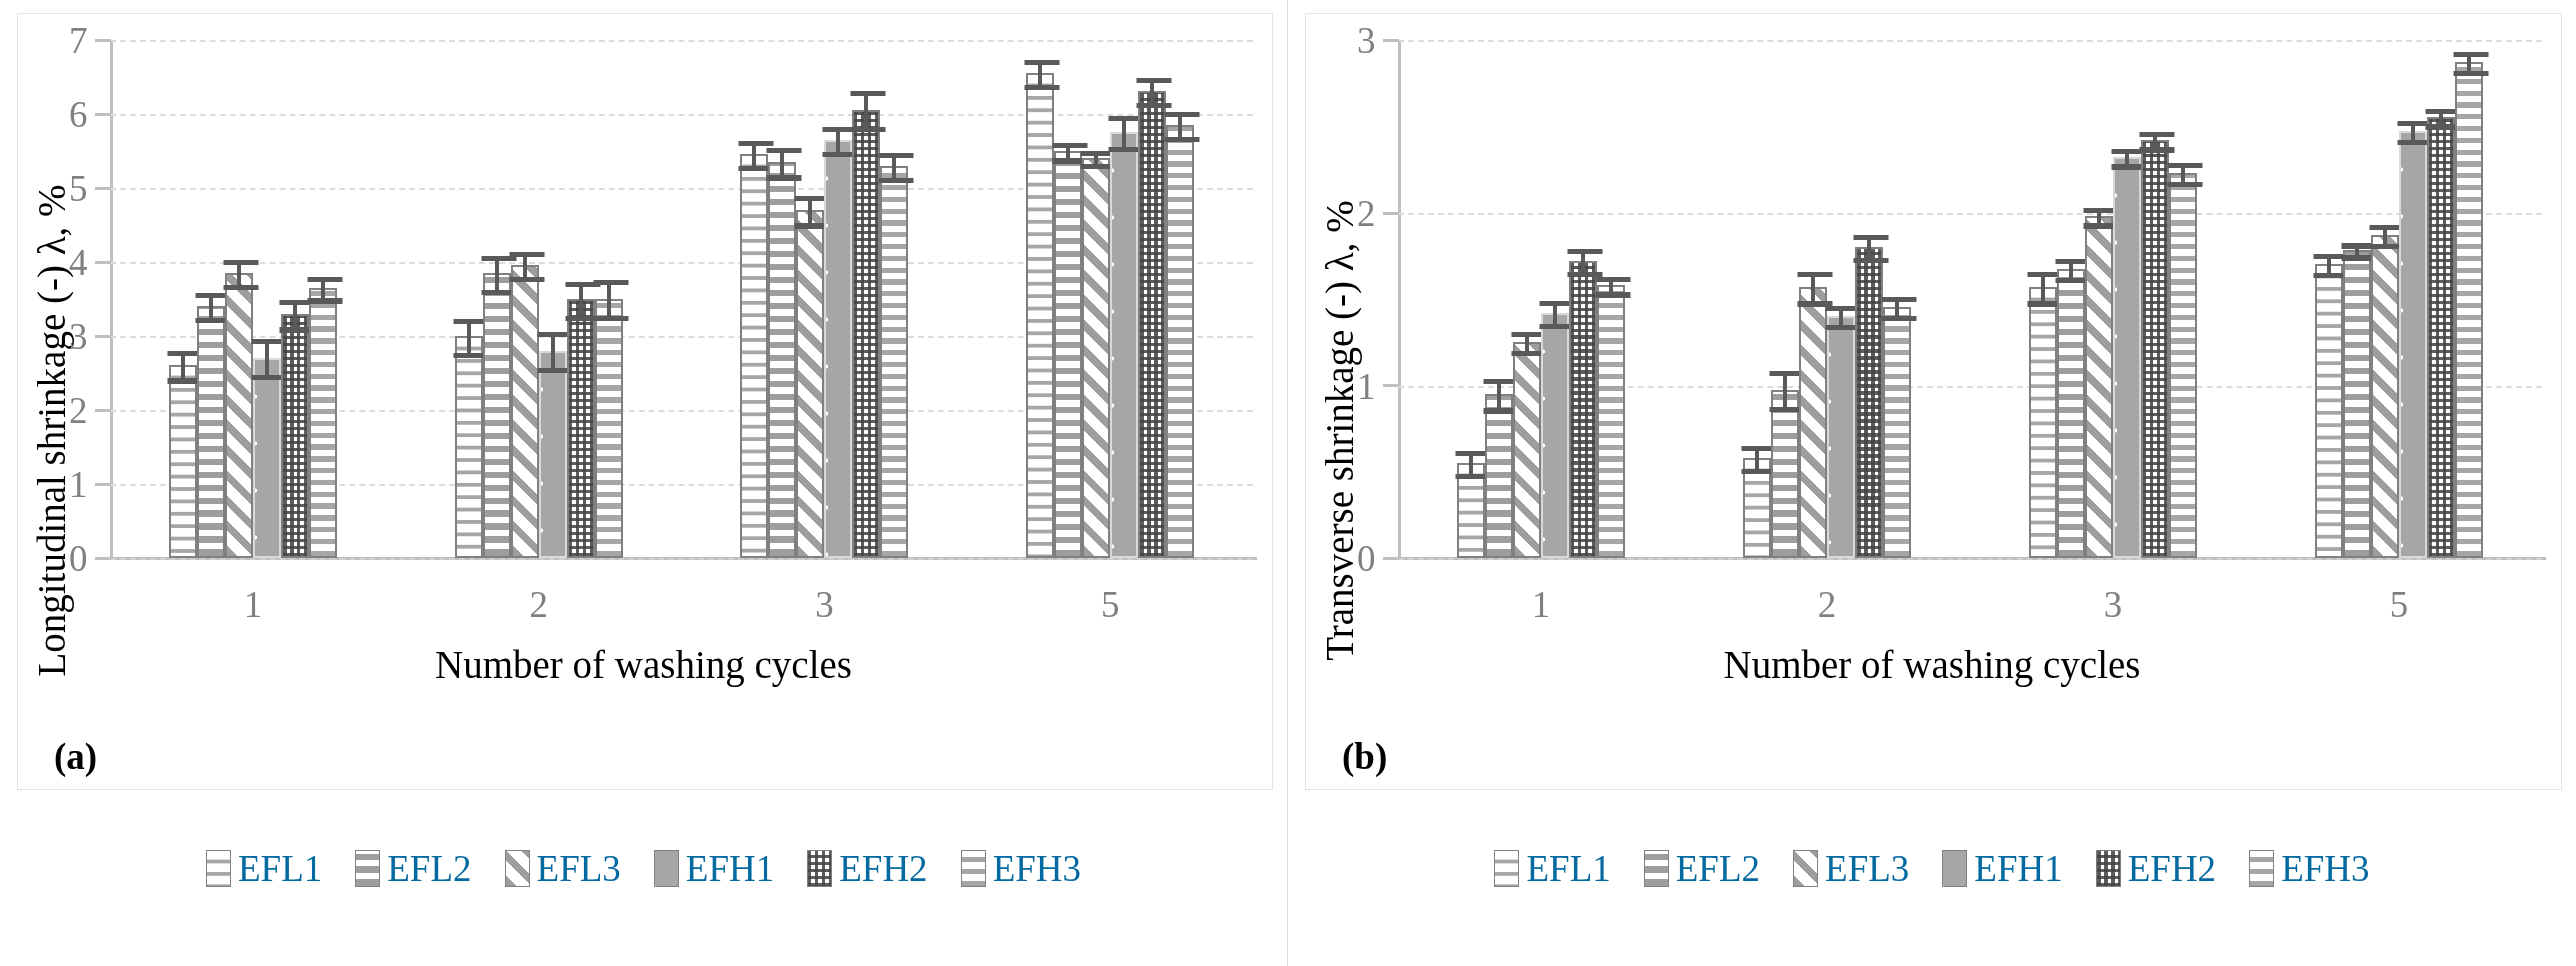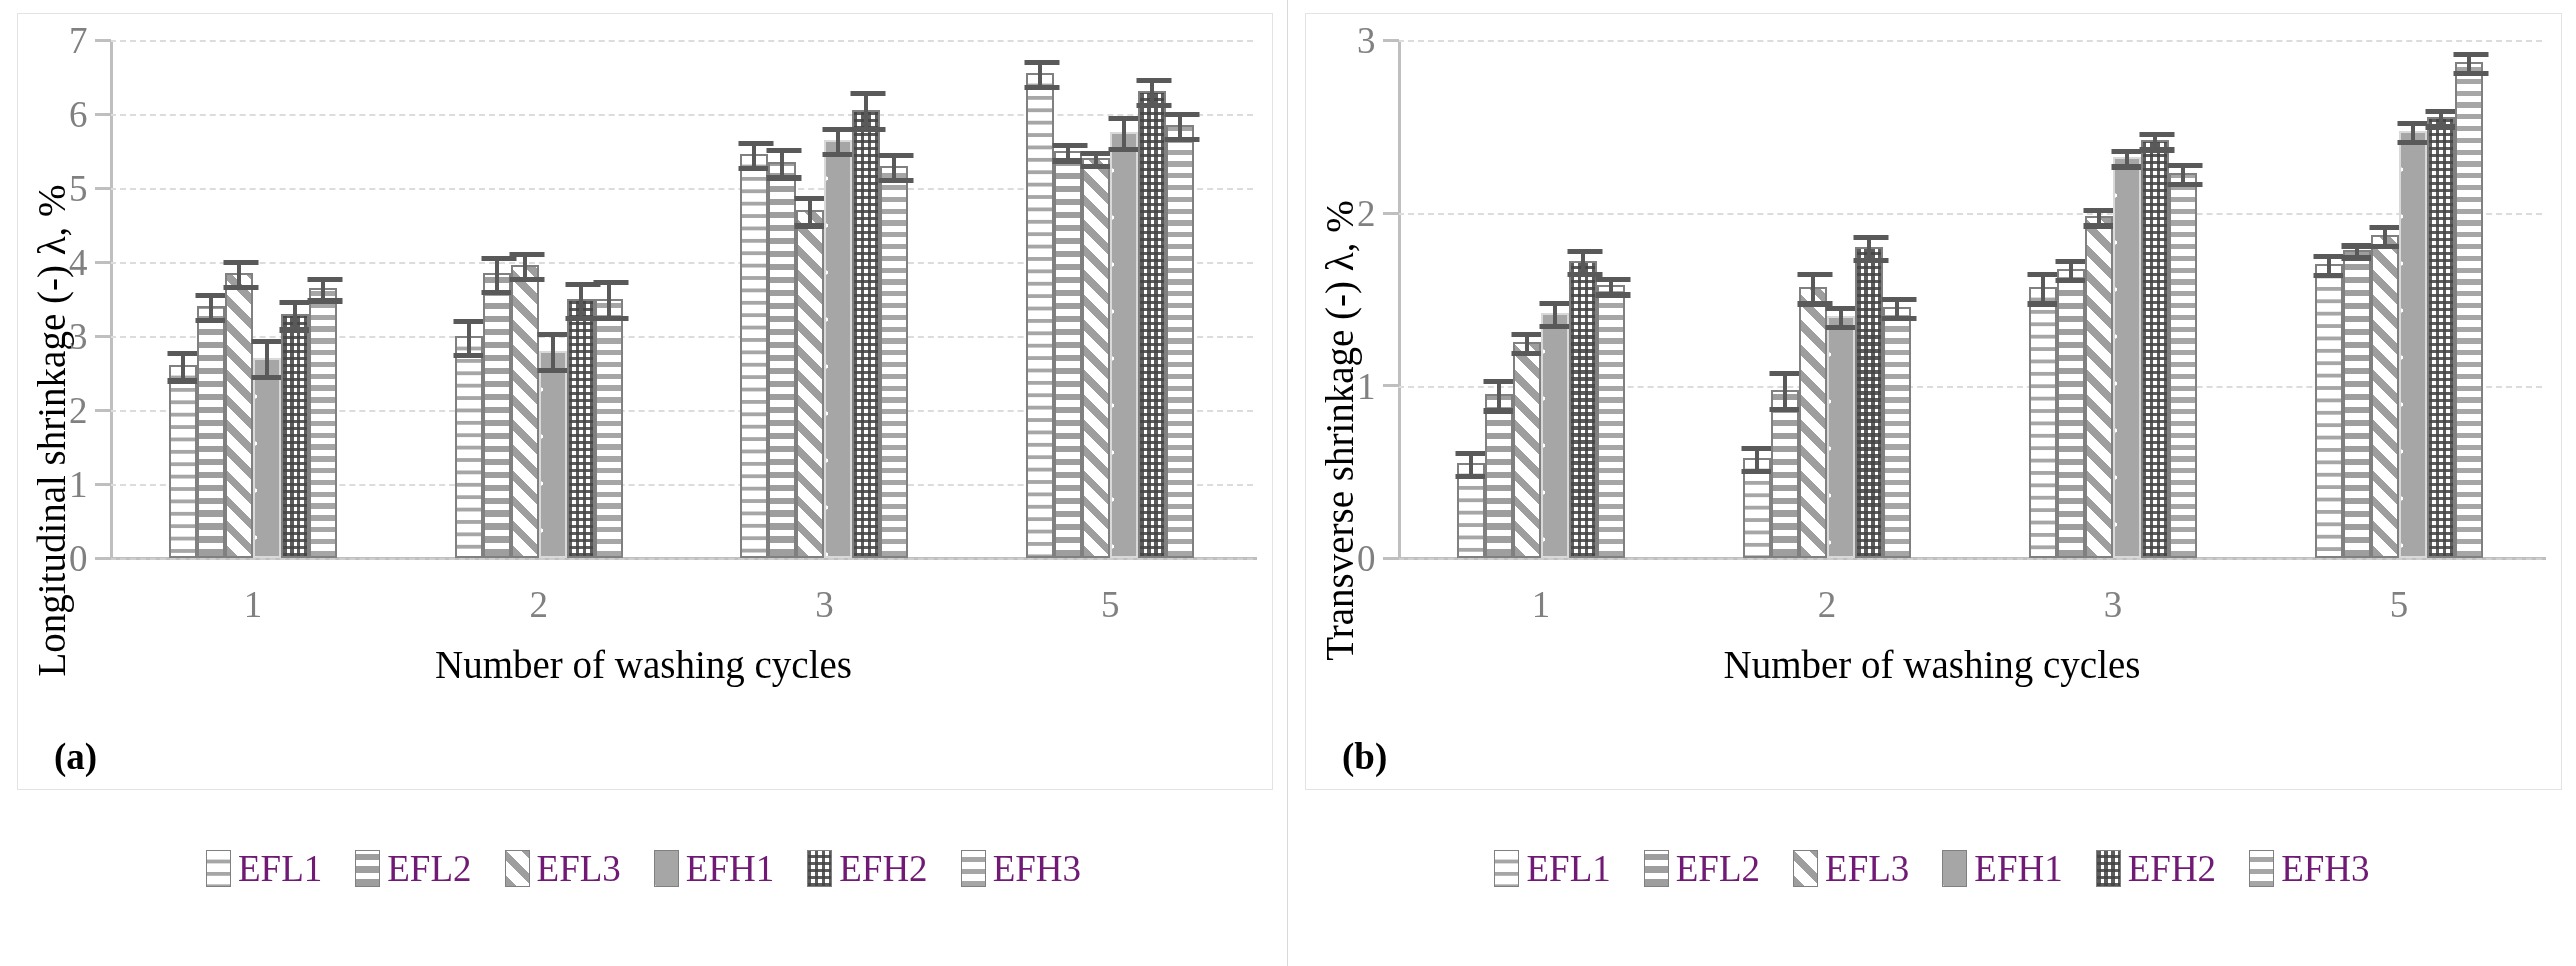--- a/index.html
+++ b/index.html
@@ -165,21 +165,21 @@
     display:flex;flex-direction:row;justify-content:center;align-items:center;
     gap:33px;
   }
   .legend-item{
     display:flex;flex-direction:row;align-items:center;gap:7px;
   }
   .legend-swatch{
     width:25px;height:37px;box-sizing:border-box;border:1.8px solid #808080;
   }
   .legend-label{
-    font-size:37px;color:#701a75;white-space:nowrap;
+    font-size:37px;color:#0369a1;white-space:nowrap;
     font-family:"Liberation Serif", serif;
   }
 </style>
 </head>
 <body>
 
 <div class="figure">
 
   <div class="panel left">
     <div class="panel-inner"></div>

